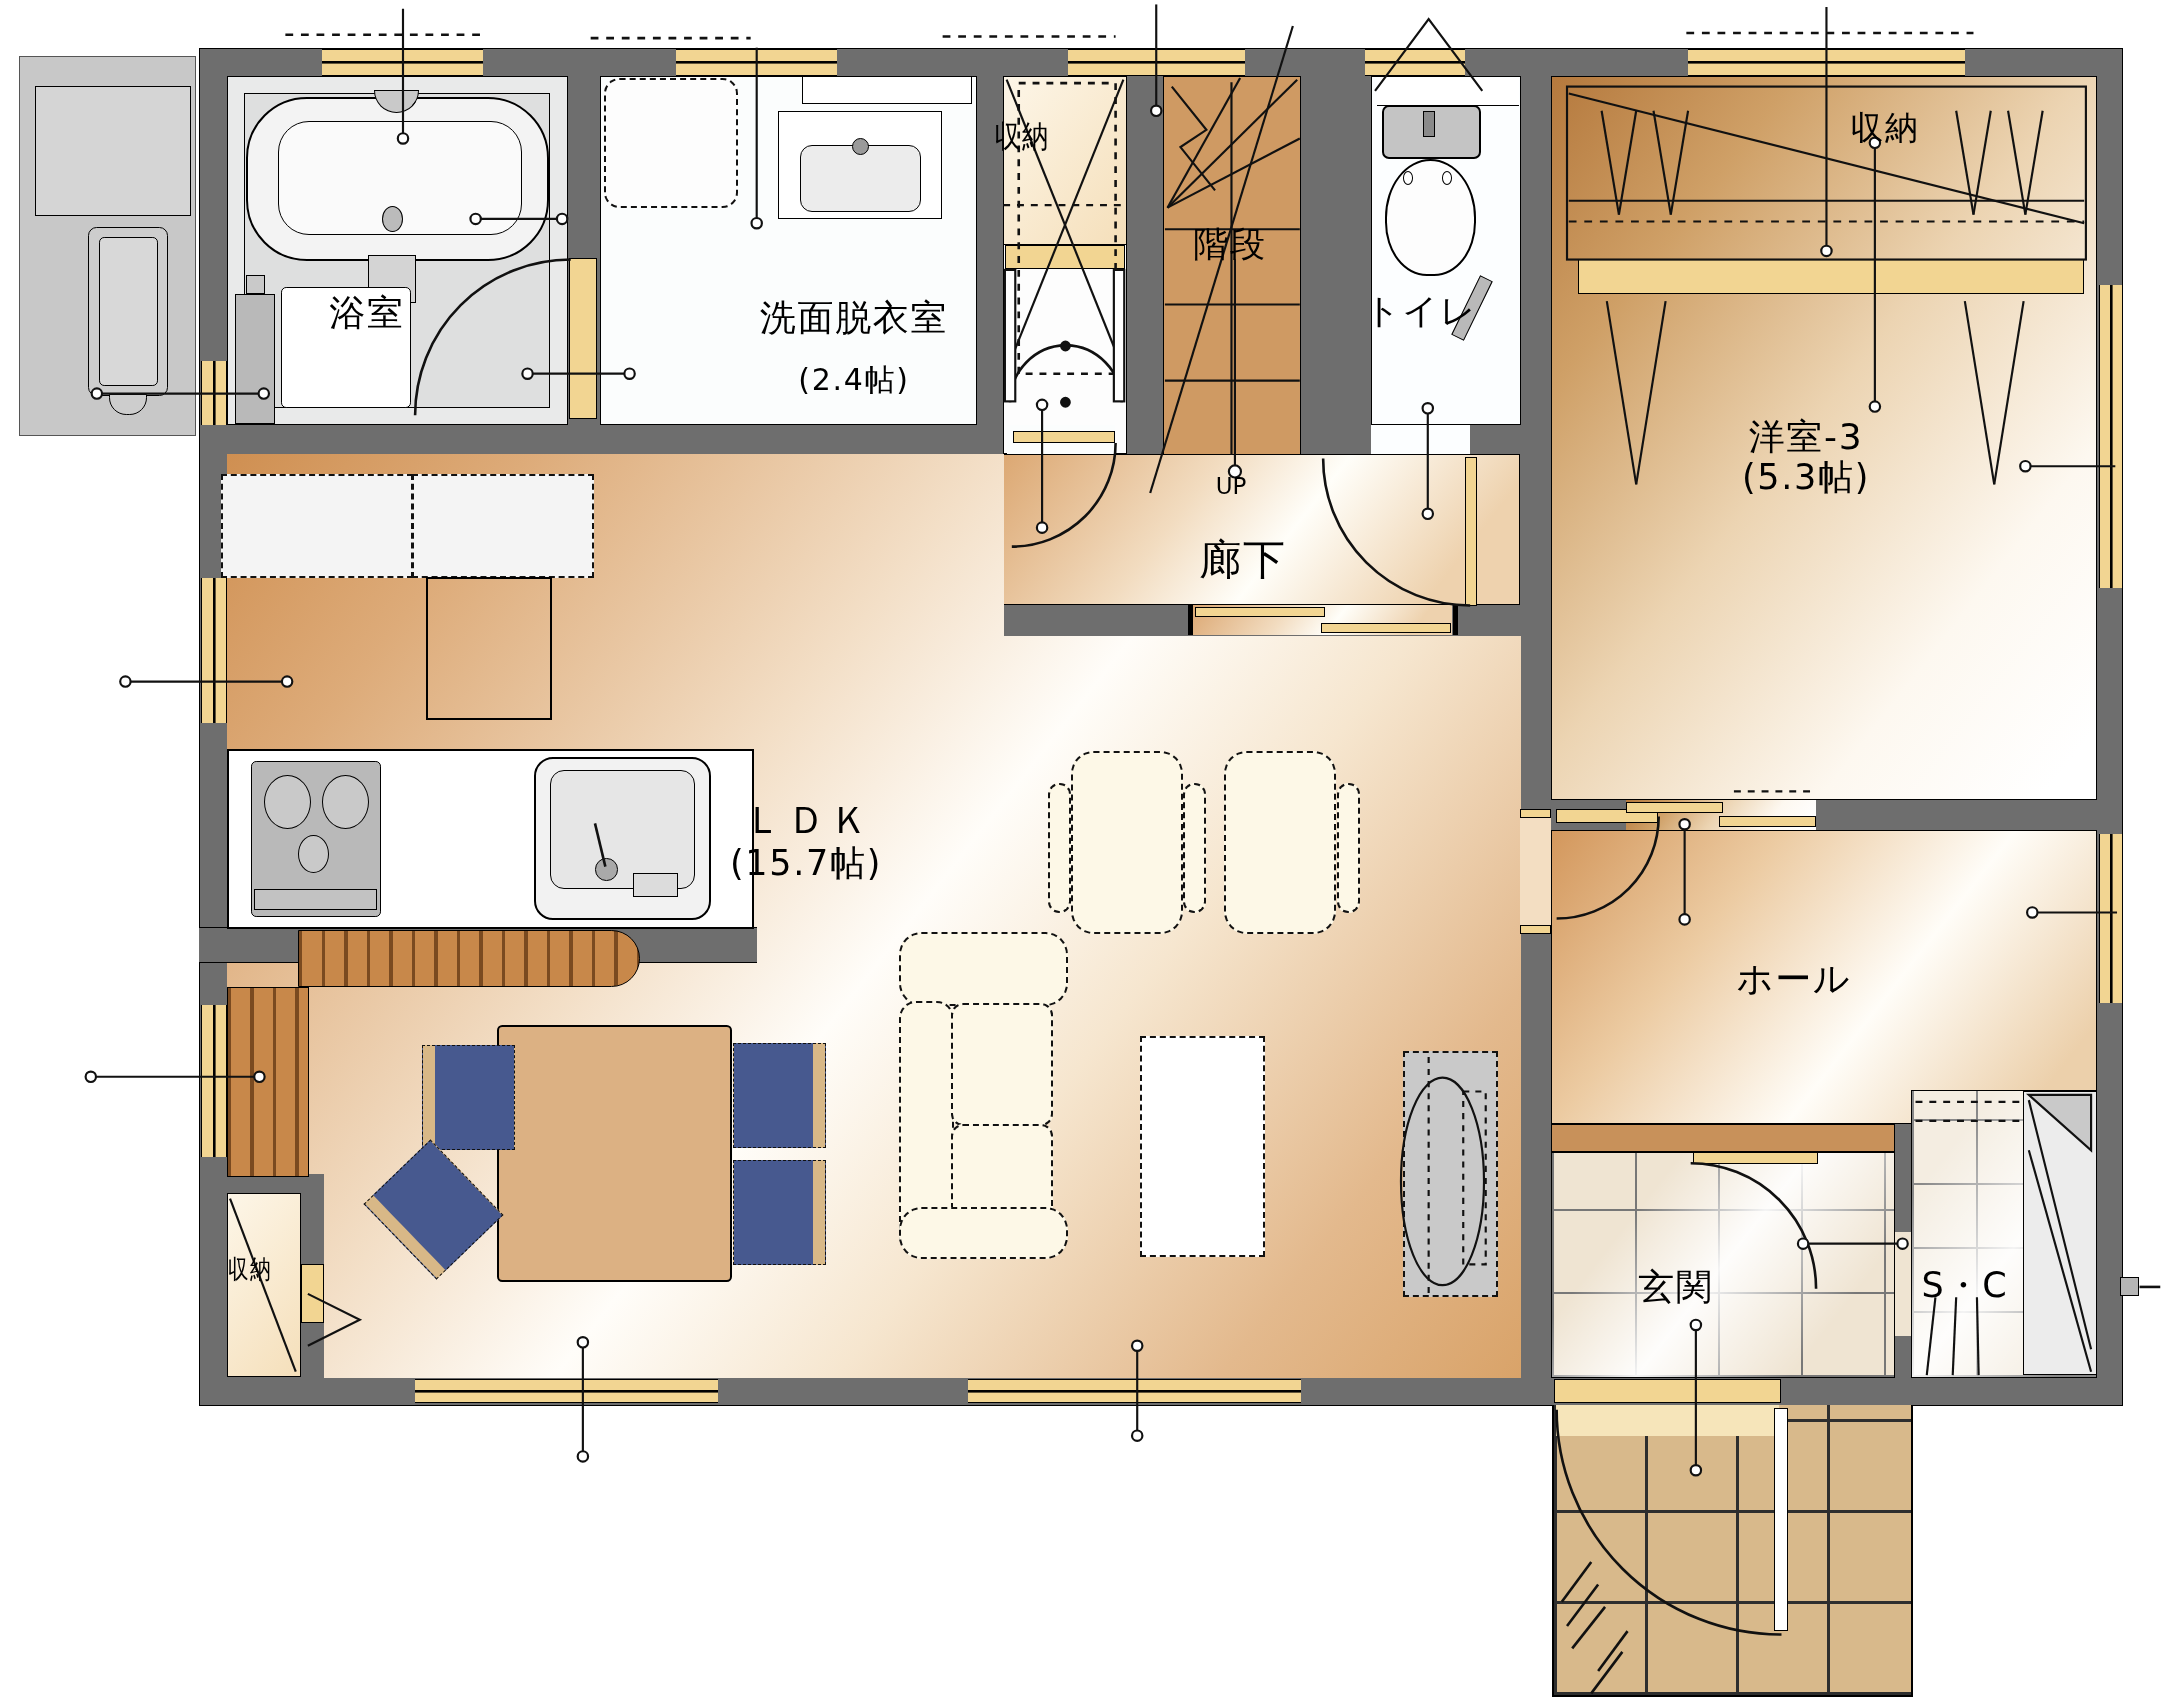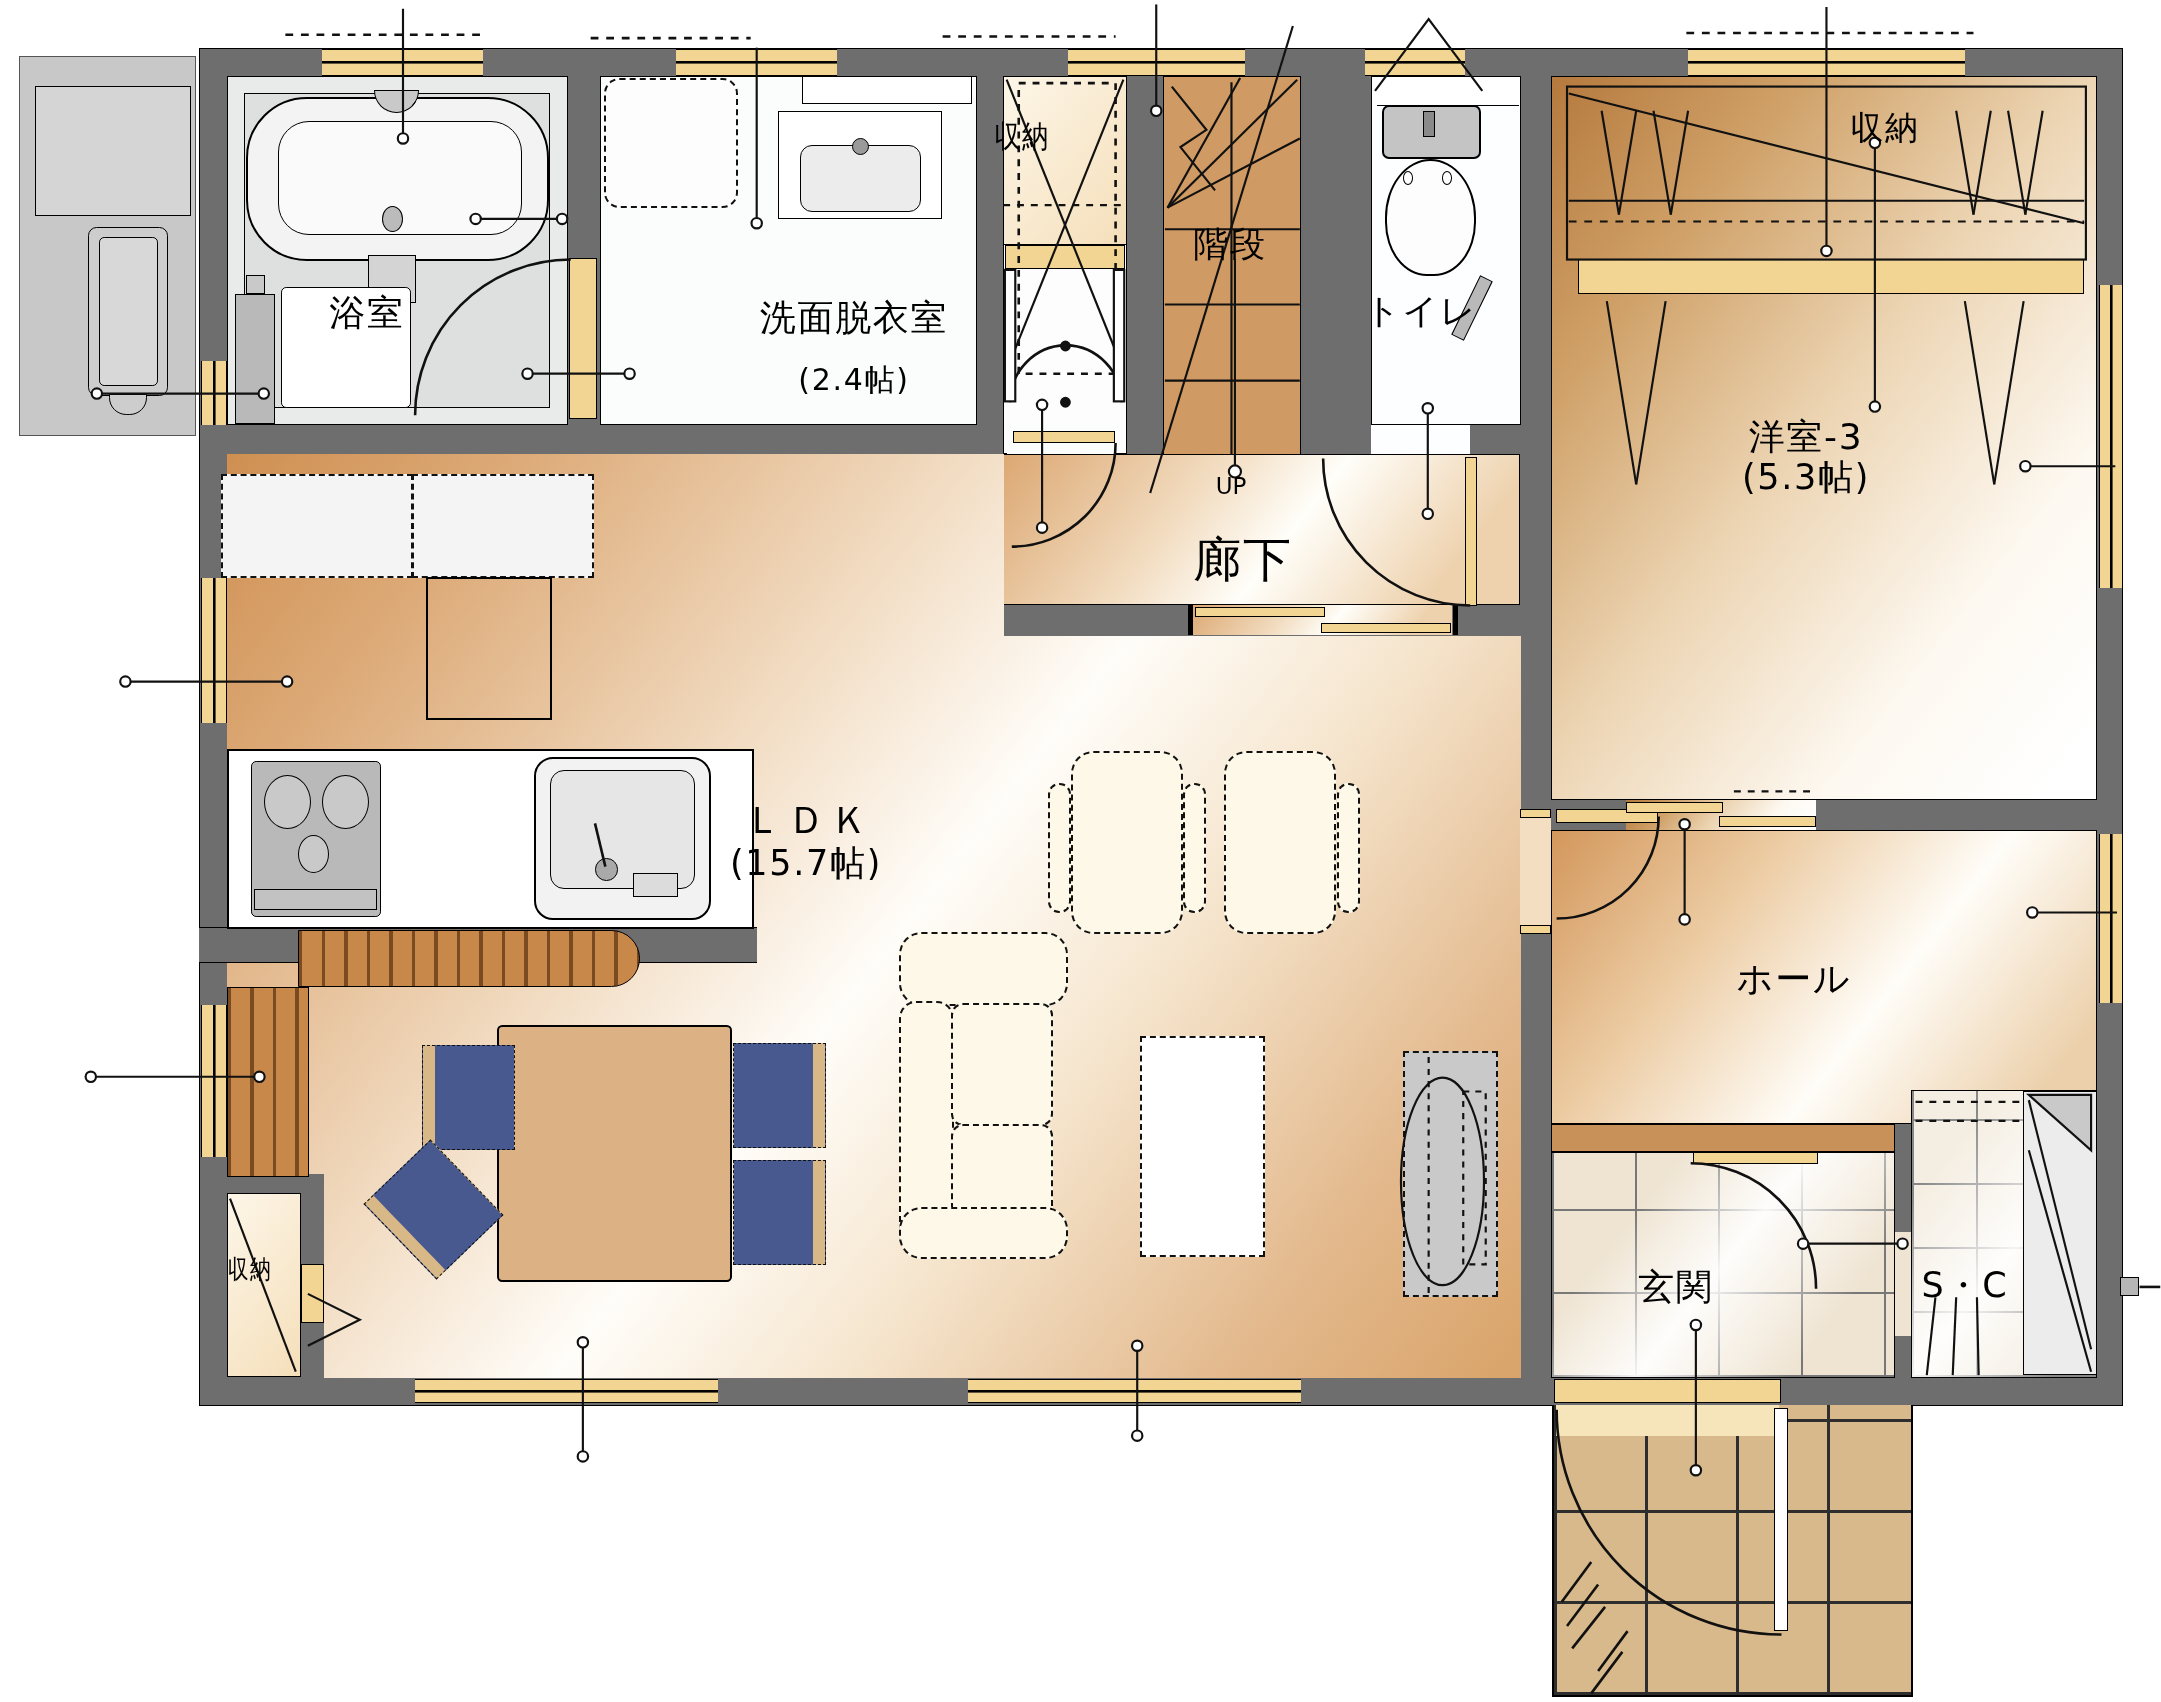--- a/index.html
+++ b/index.html
@@ -342,21 +342,21 @@
   <div class="lbl" style="left:367px;top:313px;font-size:36px;">浴室</div>
   <div class="lbl" style="left:854px;top:318px;font-size:36px;">洗面脱衣室</div>
   <div class="lbl" style="left:854px;top:380px;font-size:30px;">(2.4帖)</div>
   <div class="lbl" style="left:1022px;top:137px;font-size:31px;transform:translate(-50%,-50%) scaleX(.85);">収納</div>
   <div class="lbl" style="left:1230px;top:244px;font-size:35px;">階段</div>
   <div class="lbl" style="left:1231px;top:486px;font-size:23px;letter-spacing:0;">UP</div>
   <div class="lbl" style="left:1421px;top:311px;font-size:35px;">トイレ</div>
   <div class="lbl" style="left:1885px;top:128px;font-size:33px;">収納</div>
   <div class="lbl" style="left:1806px;top:437px;font-size:36px;">洋室-3</div>
   <div class="lbl" style="left:1806px;top:477px;font-size:35px;">(5.3帖)</div>
-  <div class="lbl" style="left:1243px;top:560px;font-size:48px;">廊下</div>
+  <div class="lbl" style="left:1243px;top:560px;font-size:42px;">廊下</div>
   <div class="lbl" style="left:809px;top:820px;font-size:38px;letter-spacing:5.2px;">ＬＤＫ</div>
   <div class="lbl" style="left:806px;top:863px;font-size:35px;">(15.7帖)</div>
   <div class="lbl" style="left:1794px;top:979px;font-size:36px;">ホール</div>
   <div class="lbl" style="left:1676px;top:1287px;font-size:36px;">玄関</div>
   <div class="lbl" style="left:1965px;top:1285px;font-size:35px;">S・C</div>
   <div class="lbl" style="left:250px;top:1269px;font-size:26px;transform:translate(-50%,-50%) scaleX(.8);">収納</div>
 
 </div>
 
 

